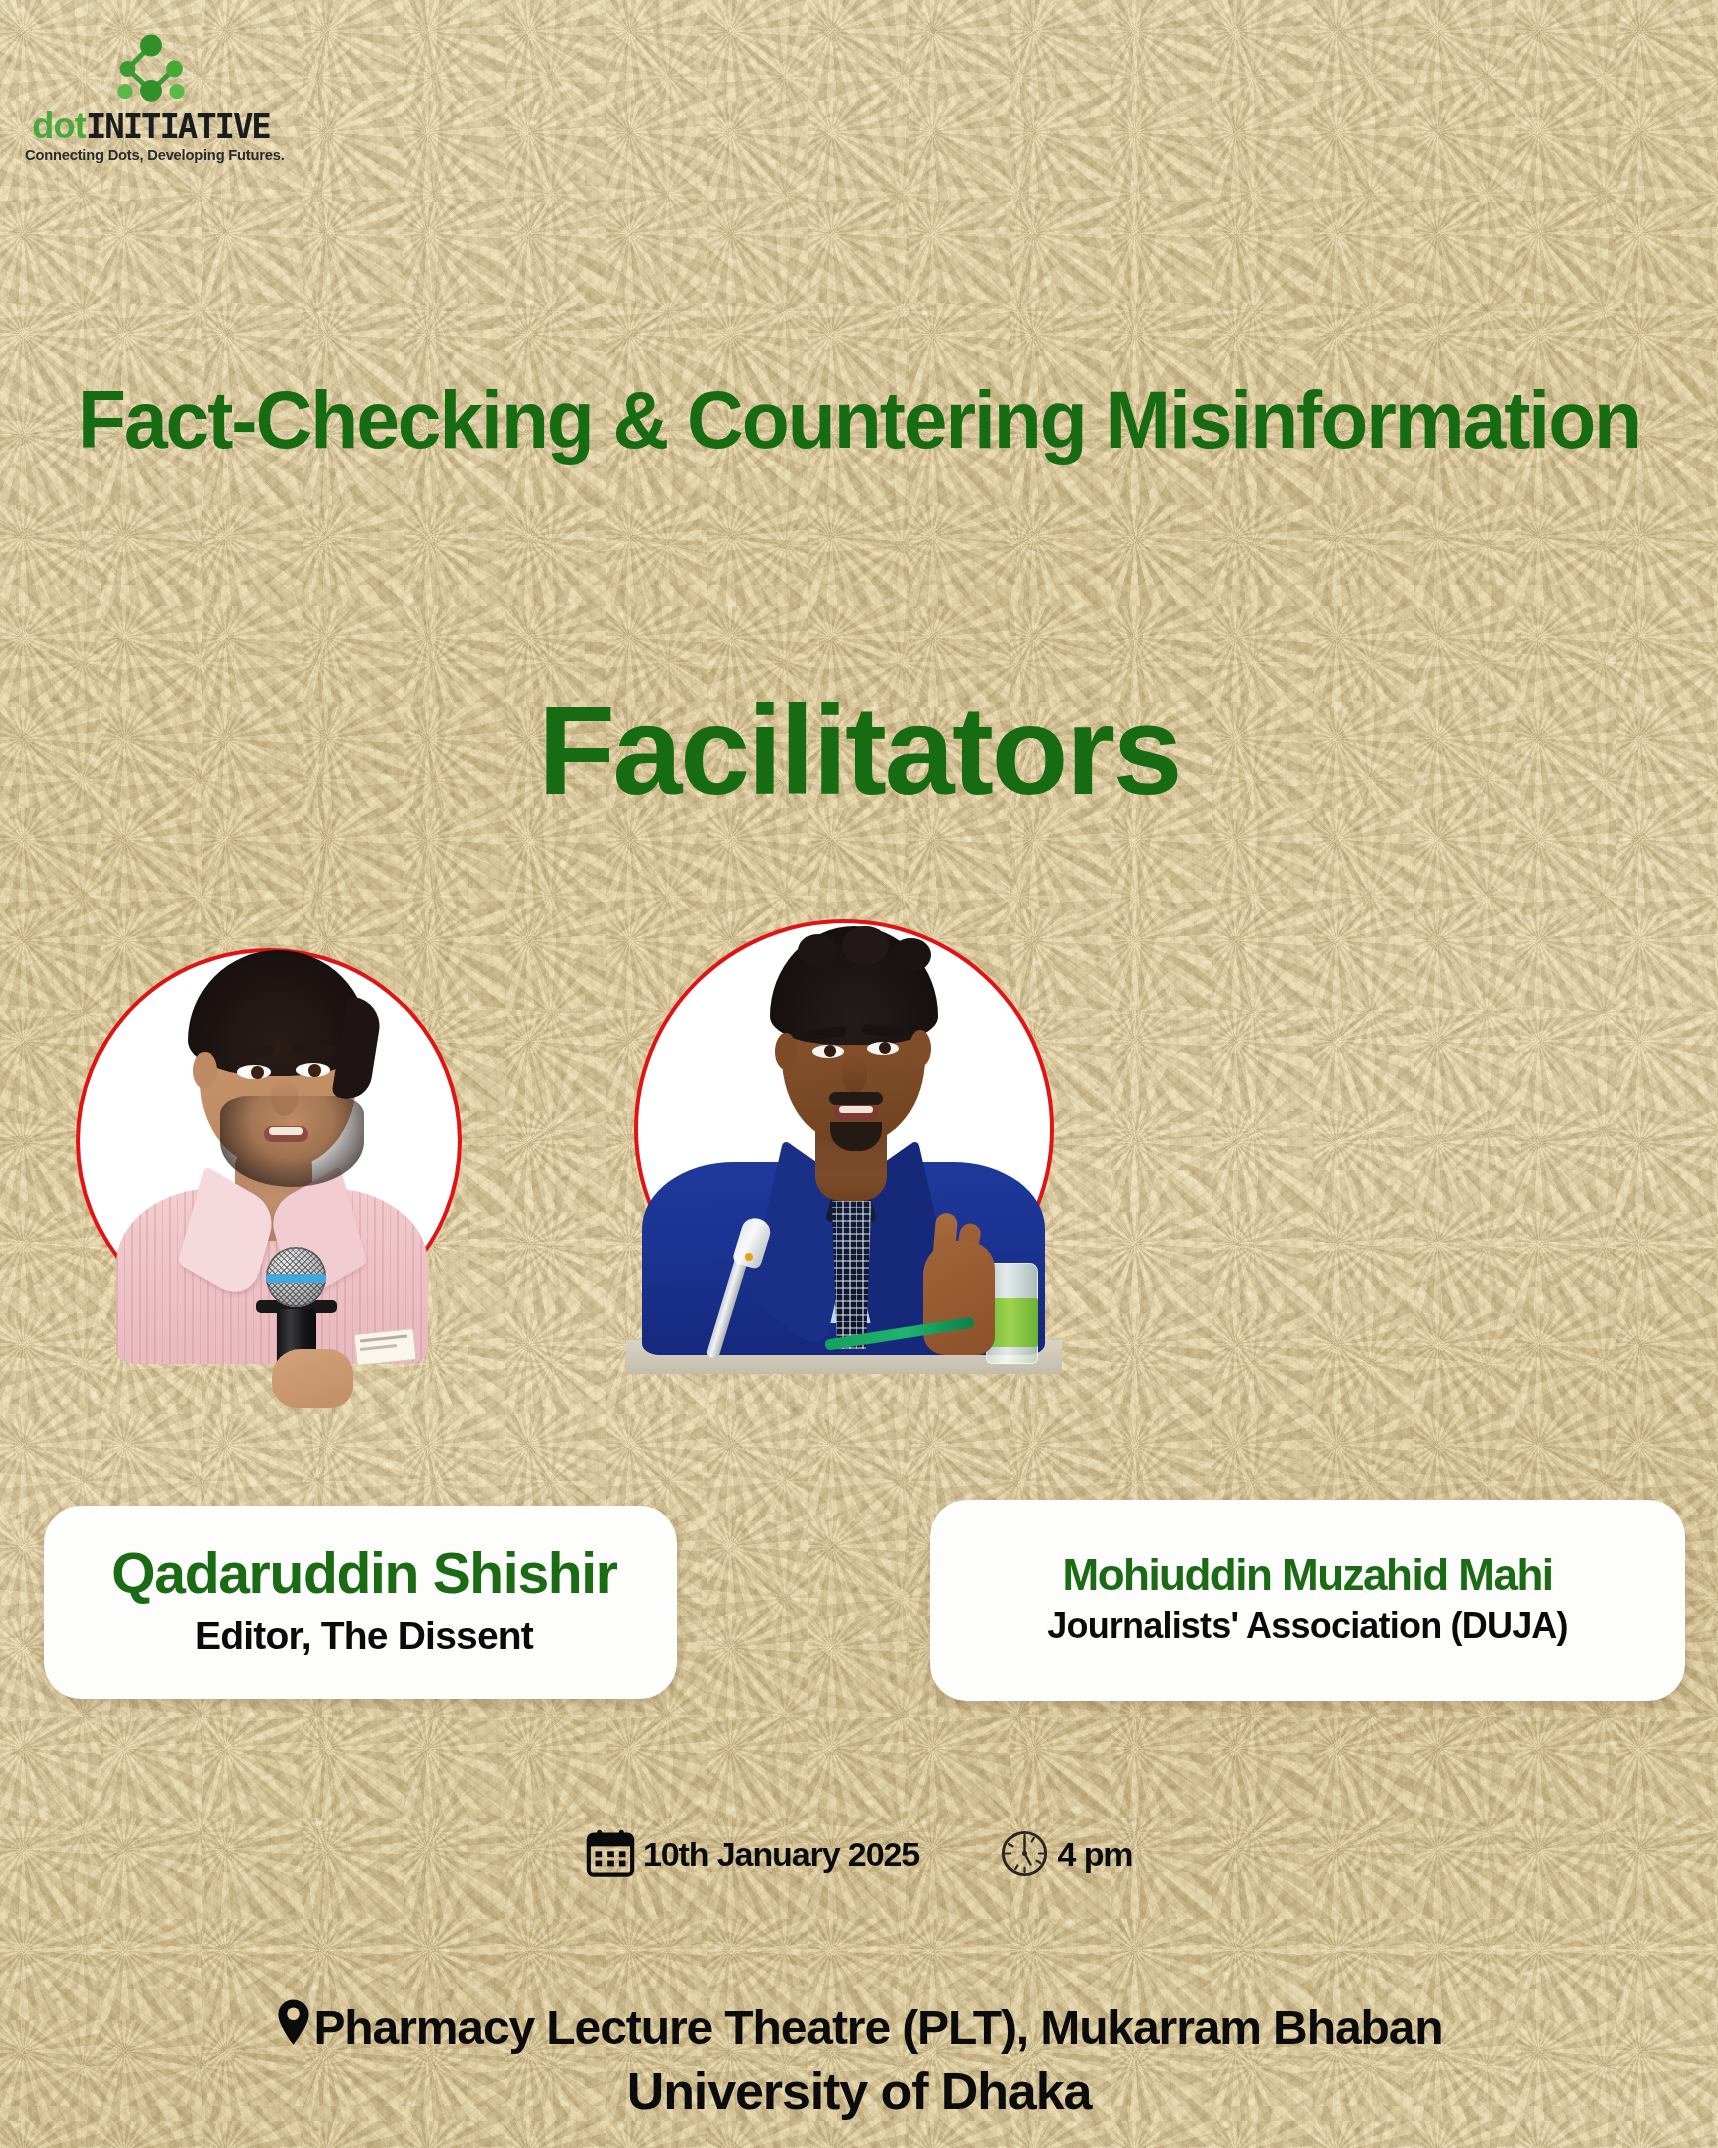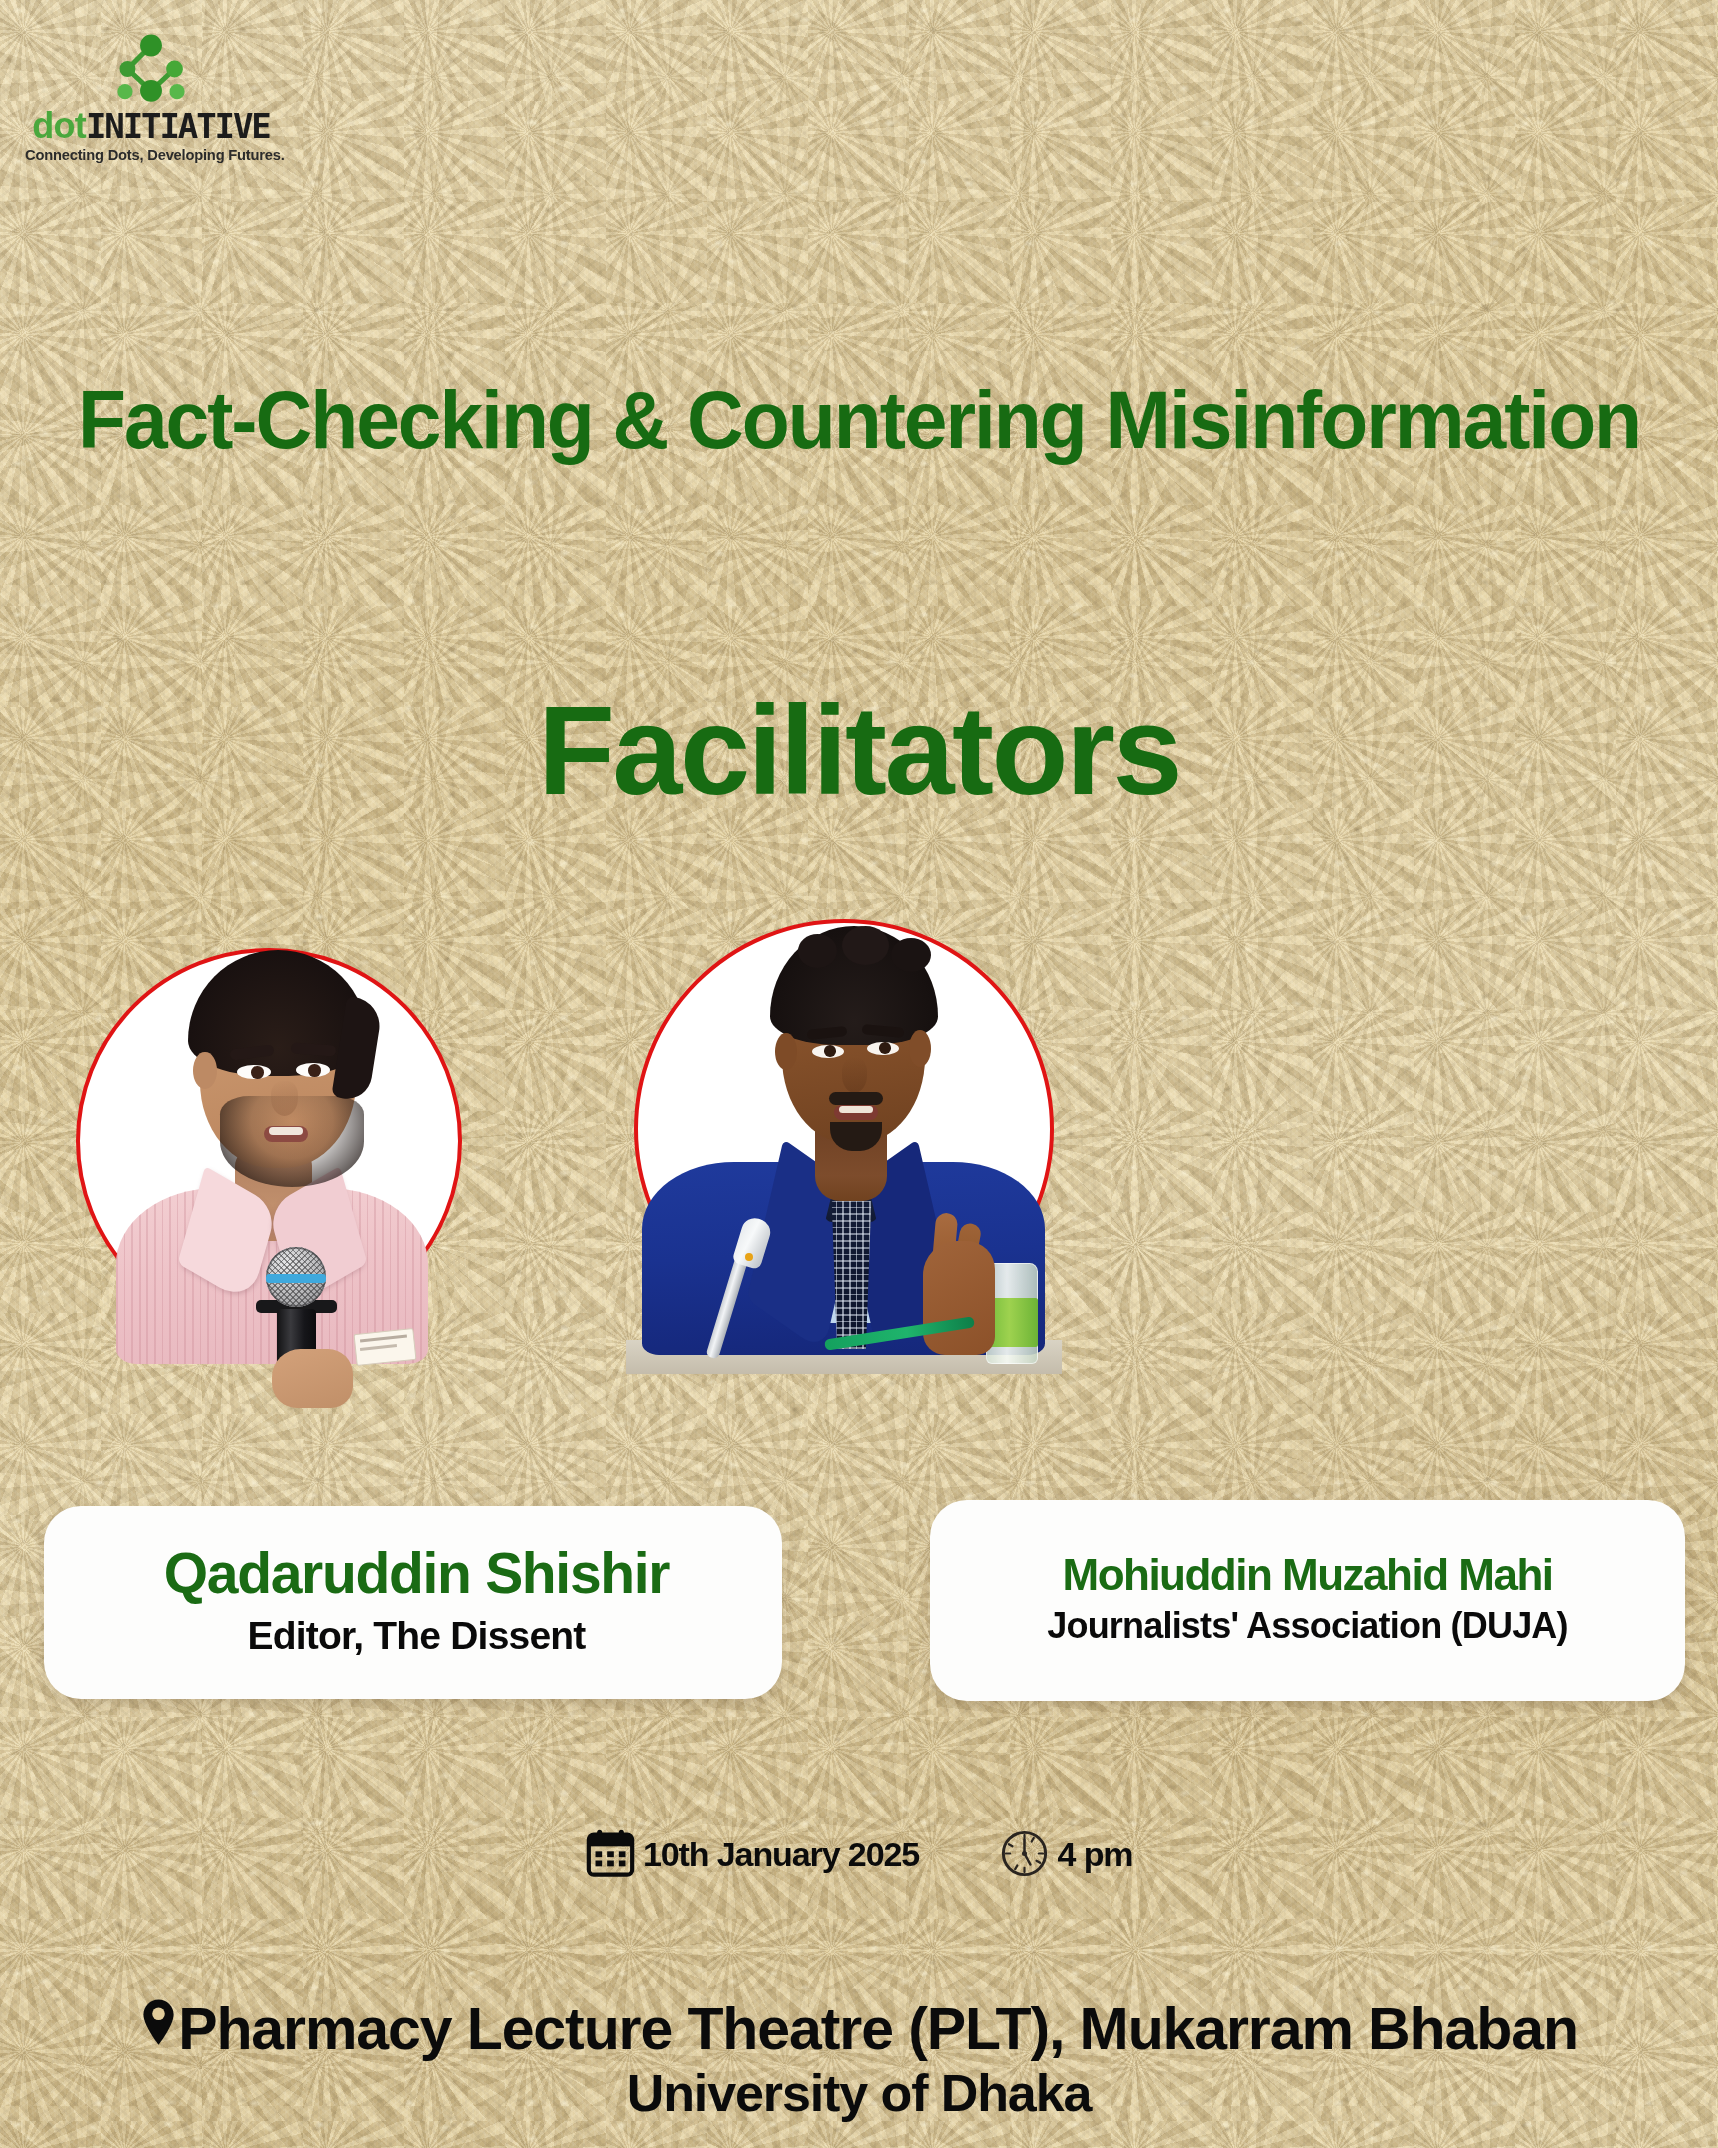--- a/index.html
+++ b/index.html
@@ -374,21 +374,21 @@
     background: #fdfdfc;
     border-radius: 37px;
     box-shadow: 0 5.9px 13.4px rgba(90,70,40,.22);
     display: flex;
     flex-direction: column;
     align-items: center;
     justify-content: center;
     text-align: center;
     padding: 15px 17px 18.5px;
   }
-  #card-left  { left: 44px;  top: 1506px; width: 738px; height: 193px; padding-left: 24px; }
+  #card-left  { left: 44px;  top: 1506px; width: 633px; height: 193px; padding-left: 24px; }
   #card-right { left: 930px; top: 1500px; width: 755px; height: 201px; }
 
   .card-name {
     font-size: 57px;
     font-weight: 700;
     color: #1a6b14;
     letter-spacing: -1.3px;
     line-height: 1.06;
     white-space: nowrap;
   }
@@ -427,21 +427,21 @@
   }
 
   
   #venue-block {
     position: absolute;
     left: 0; right: 0;
     top: 1997px;
     text-align: center;
   }
   #venue-line1 {
-    font-size: 59px;
+    font-size: 48px;
     font-weight: 700;
     color: #0b0b0b;
     letter-spacing: -1.1px;
     line-height: 1.1;
     white-space: nowrap;
     display: flex;
     align-items: center;
     justify-content: center;
     gap: 1px;
   }

